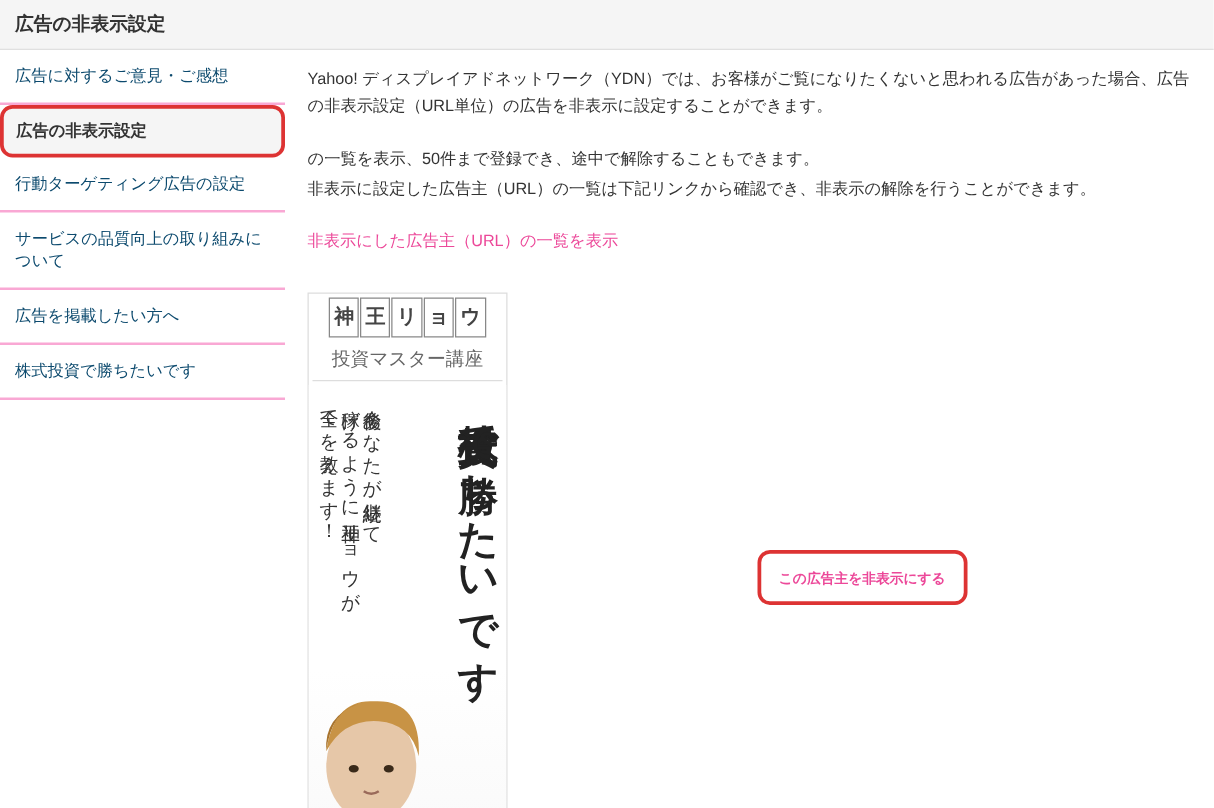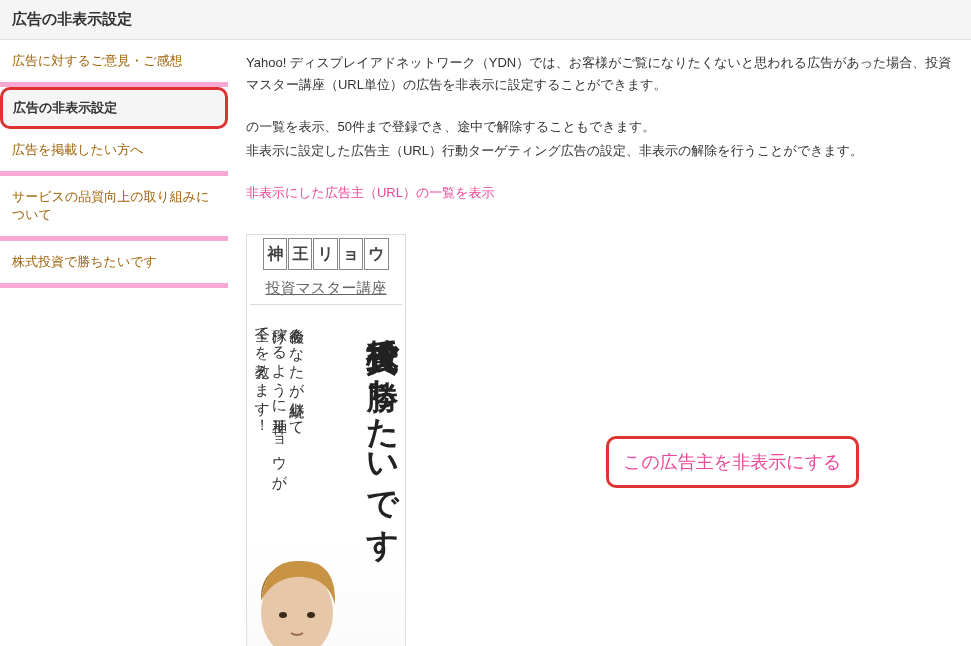--- a/index.html
+++ b/index.html
@@ -28,22 +28,22 @@
     }
     .content {
       display: flex;
     }
     .sidebar {
       width: 228px;
       flex-shrink: 0;
     }
     .sidebar-item {
       padding: 12px 12px;
-      border-bottom: 5px solid #f9a8d4;
-      color: #a16207;
+      border-bottom: 2px solid #f9a8d4;
+      color: #0c4a6e;
       cursor: pointer;
     }
     .sidebar-item.active {
       background: #f5f5f5;
       color: #333;
       font-weight: bold;
     }
     .sidebar-item.highlighted {
       border: 3px solid #d33;
       border-radius: 10px;
@@ -93,21 +93,20 @@
       font-weight: bold;
       color: #444;
       background: #fff;
     }
     .ad-subtitle {
       text-align: center;
       color: #666;
       font-size: 15px;
       padding: 2px 0 4px;
       border-bottom: 1px solid #ddd;
-      text-decoration: underline;
     }
     .ad-body {
       display: flex;
       padding: 4px 2px 0 4px;
       height: 380px;
       background: linear-gradient(to bottom, #fff 60%, #f9f9f9);
       position: relative;
       overflow: hidden;
     }
     .vtext {
@@ -143,55 +142,59 @@
     .hide-link-wrap {
       display: inline-block;
       border: 3px solid #d33;
       border-radius: 10px;
       padding: 8px 14px;
     }
     .hide-link {
       color: #1e5fb3;
       text-decoration: none;
       cursor: pointer;
-      font-size: 18px;
+      font-size: 11px;
+      font-weight: bold;
     }
   </style>
 </head>
 <body>
 
 <div class="page">
   <div class="header">
     <h1>広告の非表示設定</h1>
   </div>
 
   <div class="content">
     <div class="sidebar">
       <div class="sidebar-item">
         <span>広告に対するご意見・ご感想</span>
       </div>
       <div class="sidebar-item active highlighted">
         <span>広告の非表示設定</span>
       </div>
       <div class="sidebar-item">
+        <span>行動ターゲティング広告の設定</span>
+      </div>
+      <div class="sidebar-item">
+        <span>サービスの品質向上の取り組みについて</span>
+      </div>
+      <div class="sidebar-item">
         <span>広告を掲載したい方へ</span>
       </div>
       <div class="sidebar-item">
-        <span>サービスの品質向上の取り組みについて</span>
-      </div>
-      <div class="sidebar-item">
         <span>株式投資で勝ちたいです</span>
       </div>
     </div>
 
     <div class="main">
-      <p>Yahoo! ディスプレイアドネットワーク（YDN）では、お客様がご覧になりたくないと思われる広告があった場合、投資マスター講座（URL単位）の広告を非表示に設定することができます。</p>
+      <p>Yahoo! ディスプレイアドネットワーク（YDN）では、お客様がご覧になりたくないと思われる広告があった場合、広告の非表示設定（URL単位）の広告を非表示に設定することができます。</p>
       <div class="gap"></div>
       <p>の一覧を表示、50件まで登録でき、途中で解除することもできます。</p>
-      <p>非表示に設定した広告主（URL）行動ターゲティング広告の設定、非表示の解除を行うことができます。</p>
+      <p>非表示に設定した広告主（URL）の一覧は下記リンクから確認でき、非表示の解除を行うことができます。</p>
       <div class="gap"></div>
       <a>非表示にした広告主（URL）の一覧を表示</a>
 
       <div class="ad-row">
         <div class="ad-banner">
           <div class="ad-top">
             <div class="ad-name-boxes">
               <span>神</span>
               <span>王</span>
               <span>リ</span>

